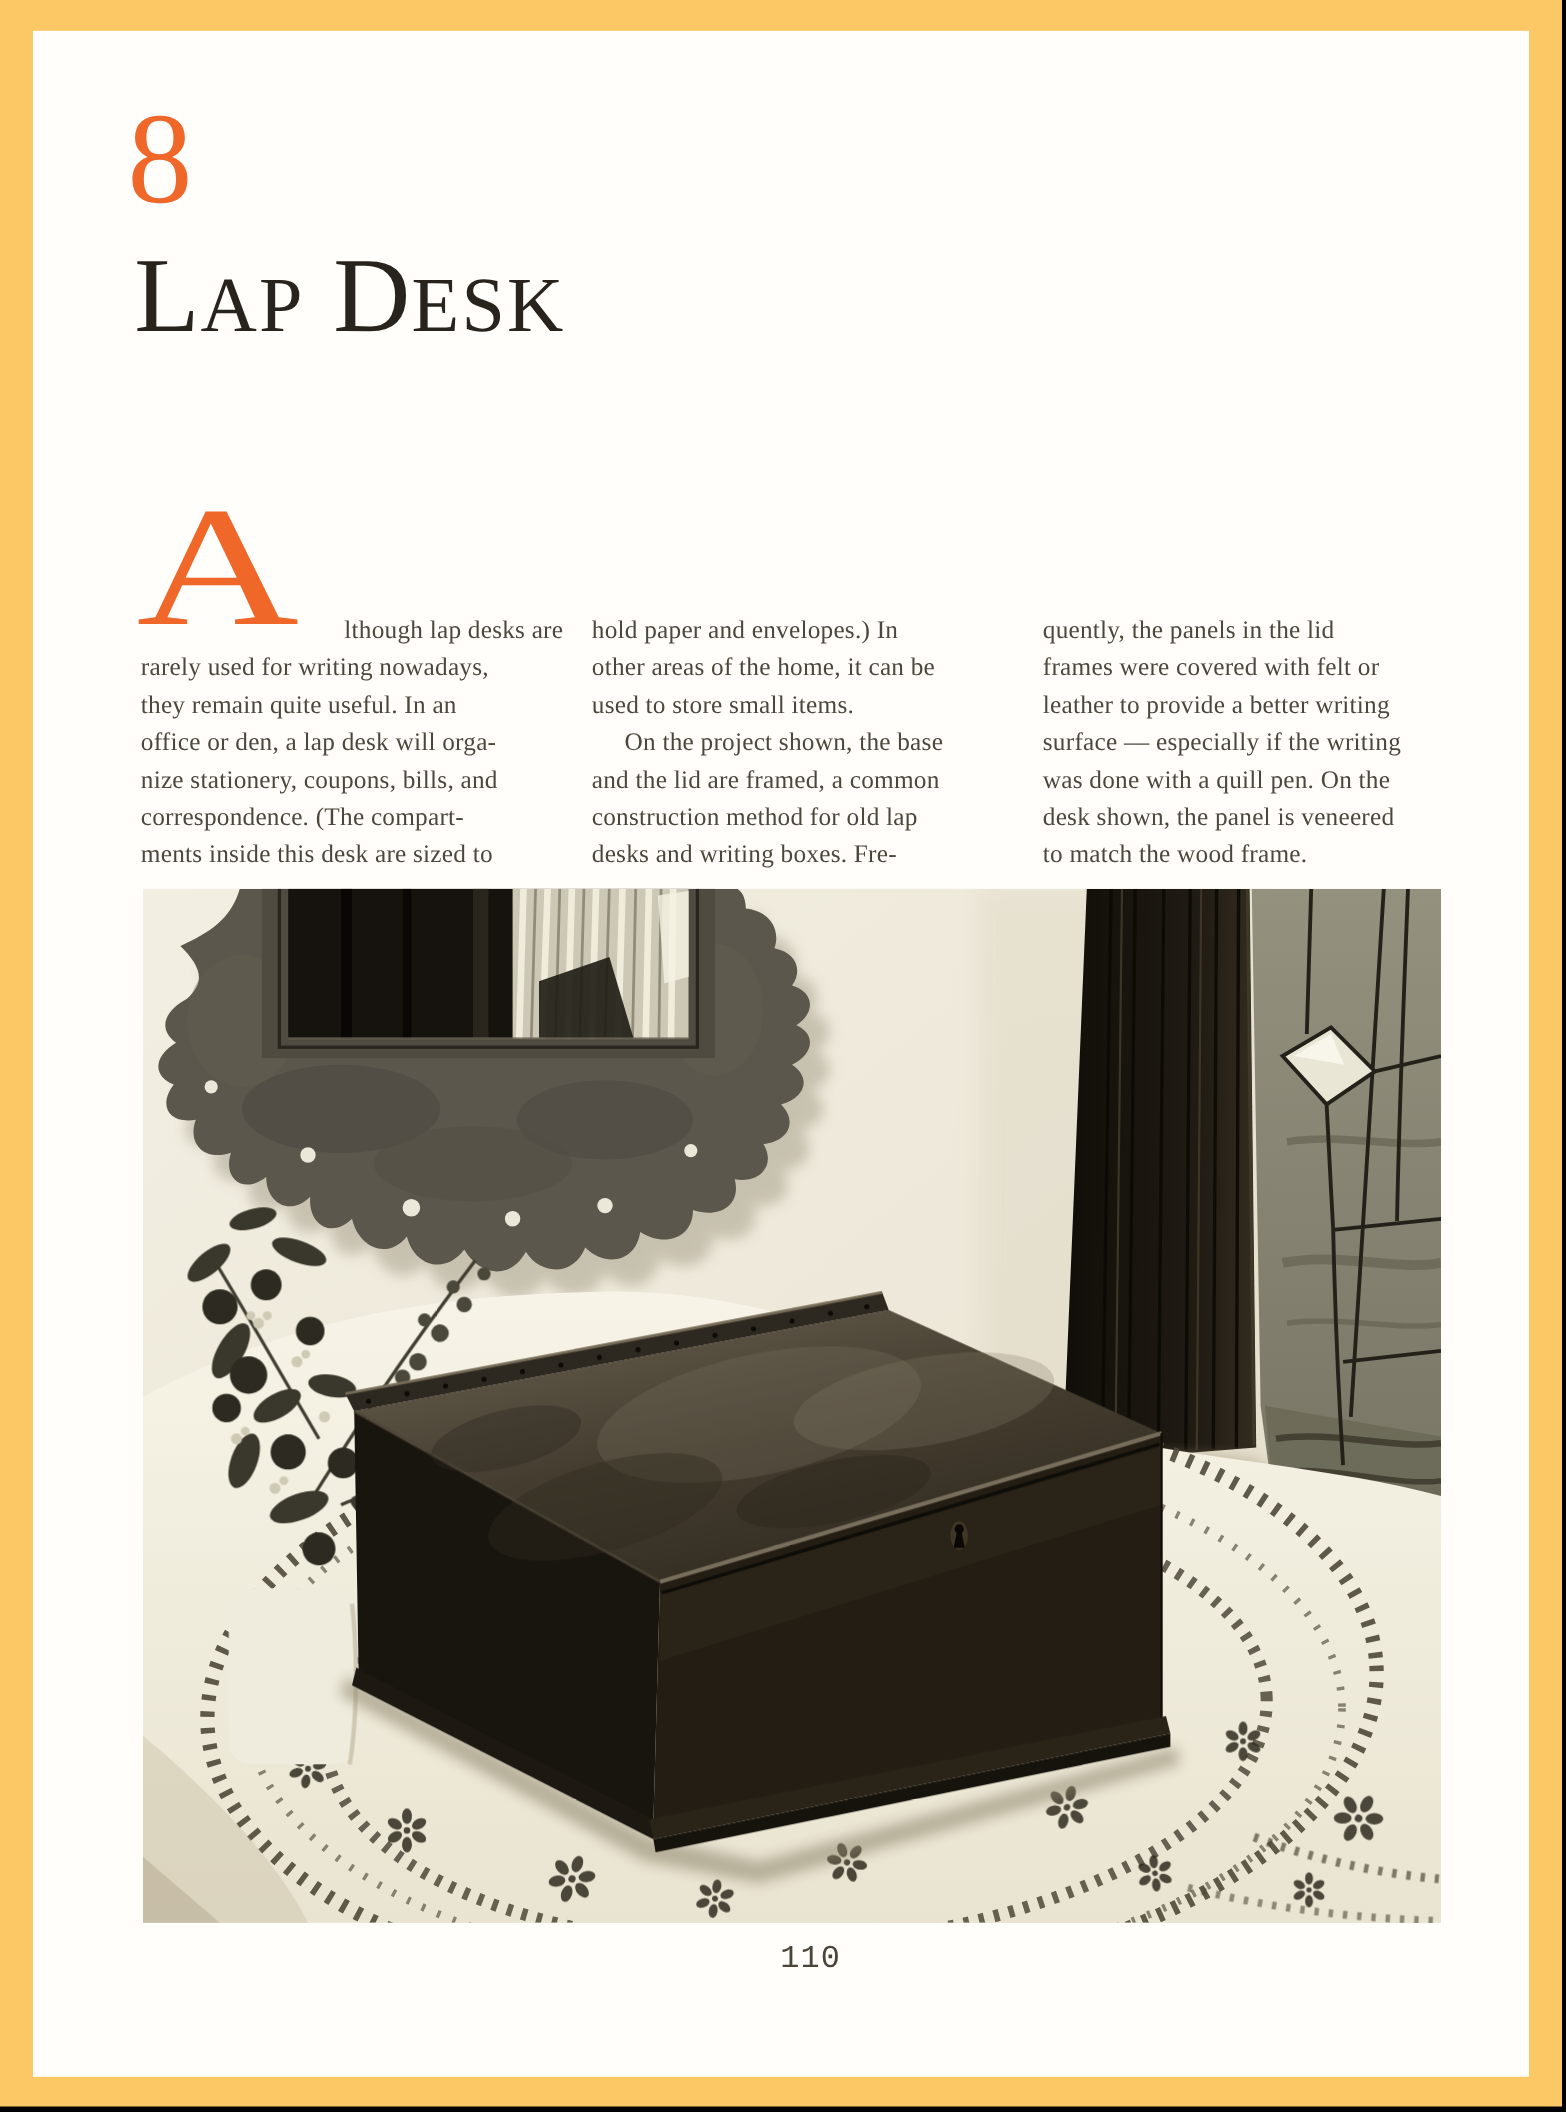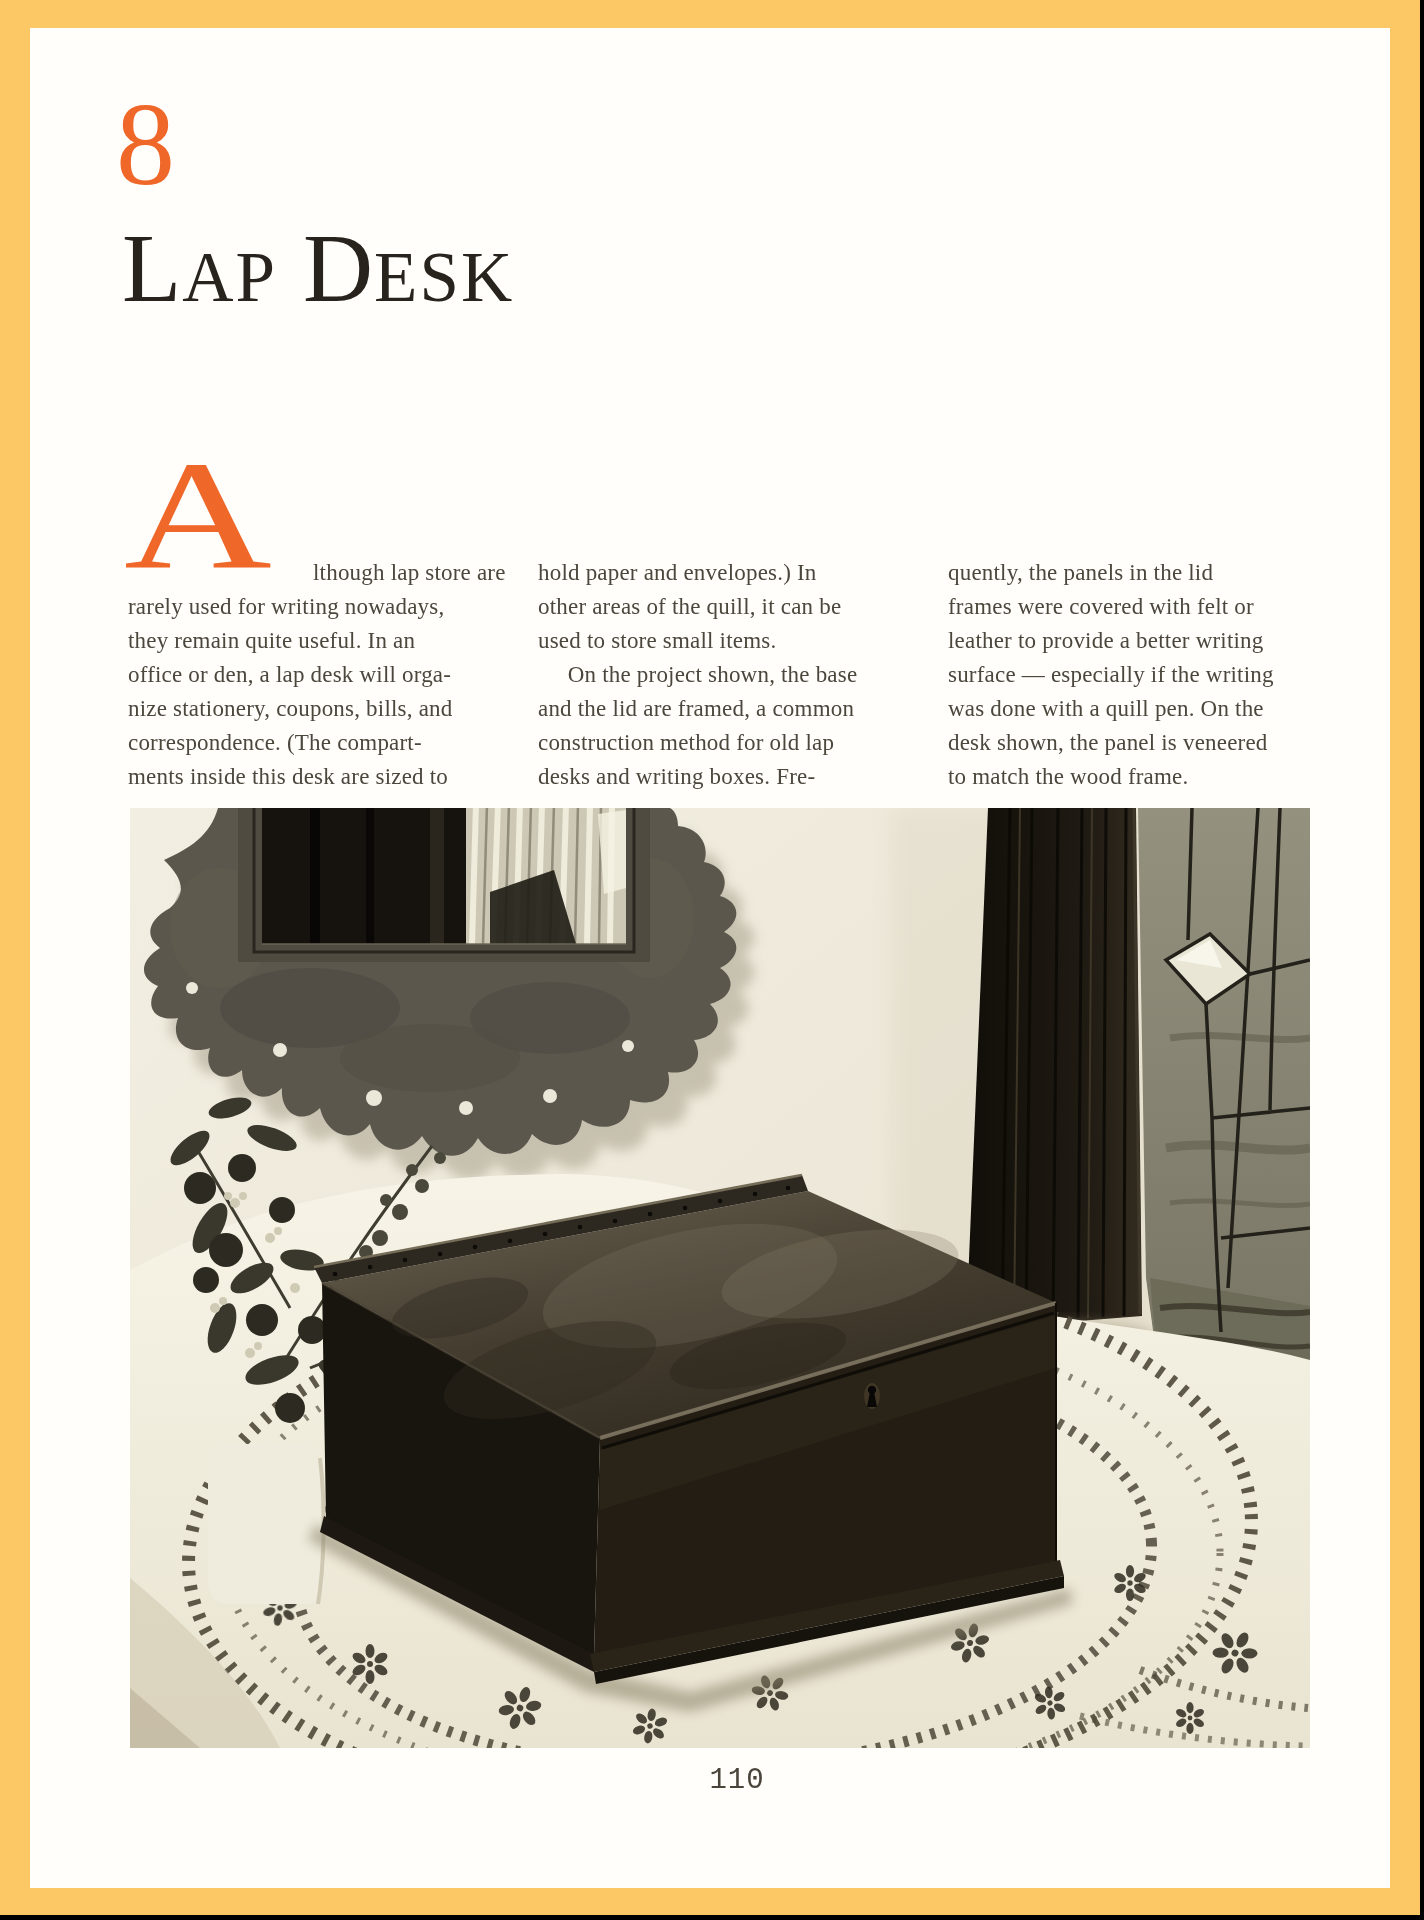--- a/index.html
+++ b/index.html
@@ -56,29 +56,29 @@
 
 <div class="frame">
   <div class="page">
 
     <div class="chapter-number">8</div>
 
     <div class="title"><span class="big">L</span><span class="small">AP</span><span class="wordgap"> </span><span class="big">D</span><span class="small">ESK</span></div>
 
     <div class="dropcap">A</div>
 
-    <div class="col col1">lthough lap store are
+    <div class="col col1">lthough lap desks are
 rarely used for writing nowadays,
 they remain quite useful. In an
 office or den, a lap desk will orga-
 nize stationery, coupons, bills, and
 correspondence. (The compart-
 ments inside this desk are sized to</div>
     <div class="col col2">hold paper and envelopes.) In
-other areas of the quill, it can be
+other areas of the home, it can be
 used to store small items.
      On the project shown, the base
 and the lid are framed, a common
 construction method for old lap
 desks and writing boxes. Fre-</div>
     <div class="col col3">quently, the panels in the lid
 frames were covered with felt or
 leather to provide a better writing
 surface — especially if the writing
 was done with a quill pen. On the

